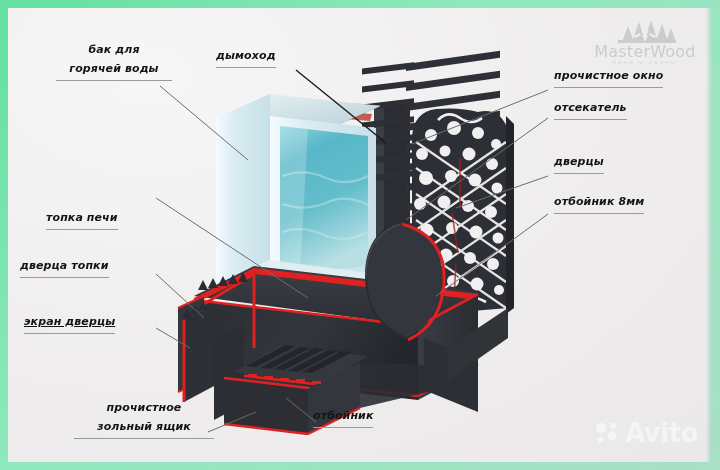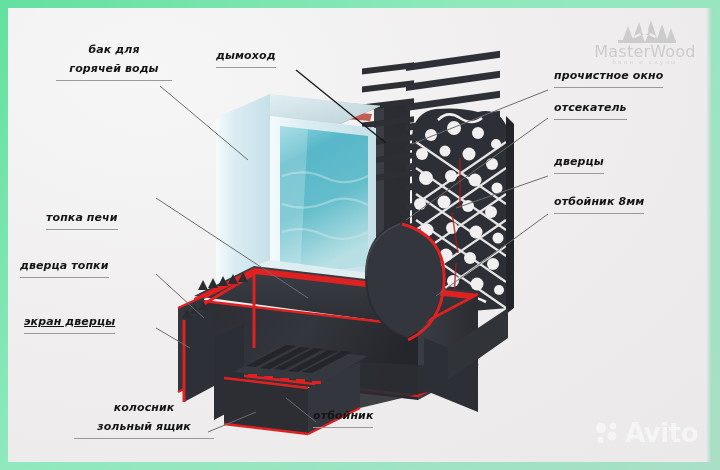--- a/index.html
+++ b/index.html
@@ -345,21 +345,21 @@
 
     <div class="lbl" style="left:208px;top:38px;">дымоход</div>
 
     <div class="lbl" style="left:38px;top:172px;margin-top:28px;">топка печи</div>
 
     <div class="lbl" style="left:12px;top:248px;">дверца топки</div>
 
     <div class="lbl" style="left:16px;top:304px;text-decoration:underline;">экран дверцы</div>
 
     <div class="lbl two" style="left:66px;top:390px;width:140px;">
-      <span>колосник</span><br>
+      <span>прочистное</span><br>
       <span>зольный ящик</span>
     </div>
 
     <div class="lbl" style="left:305px;top:398px;">отбойник</div>
 
     <div class="lbl r" style="left:546px;top:58px;">прочистное окно</div>
 
     <div class="lbl r" style="left:546px;top:90px;text-align:right;">отсекатель</div>
 
     <div class="lbl r" style="left:546px;top:144px;">дверцы</div>

